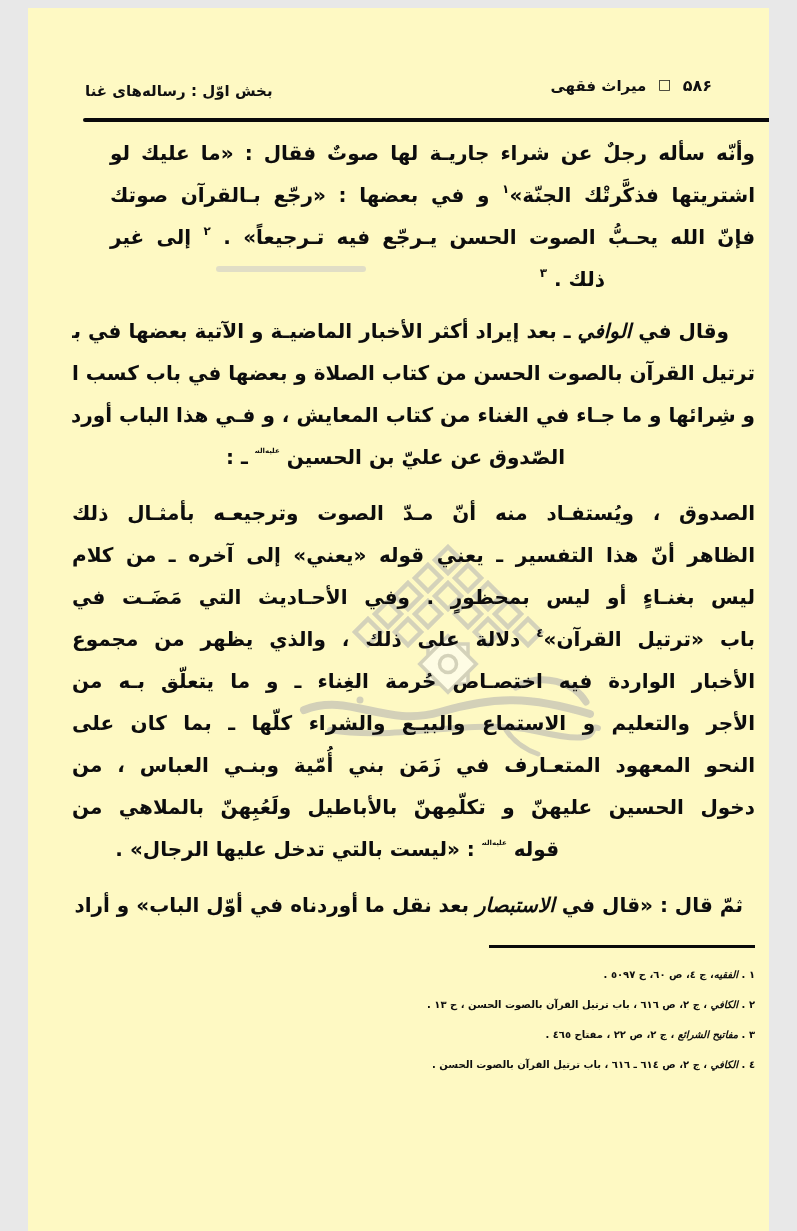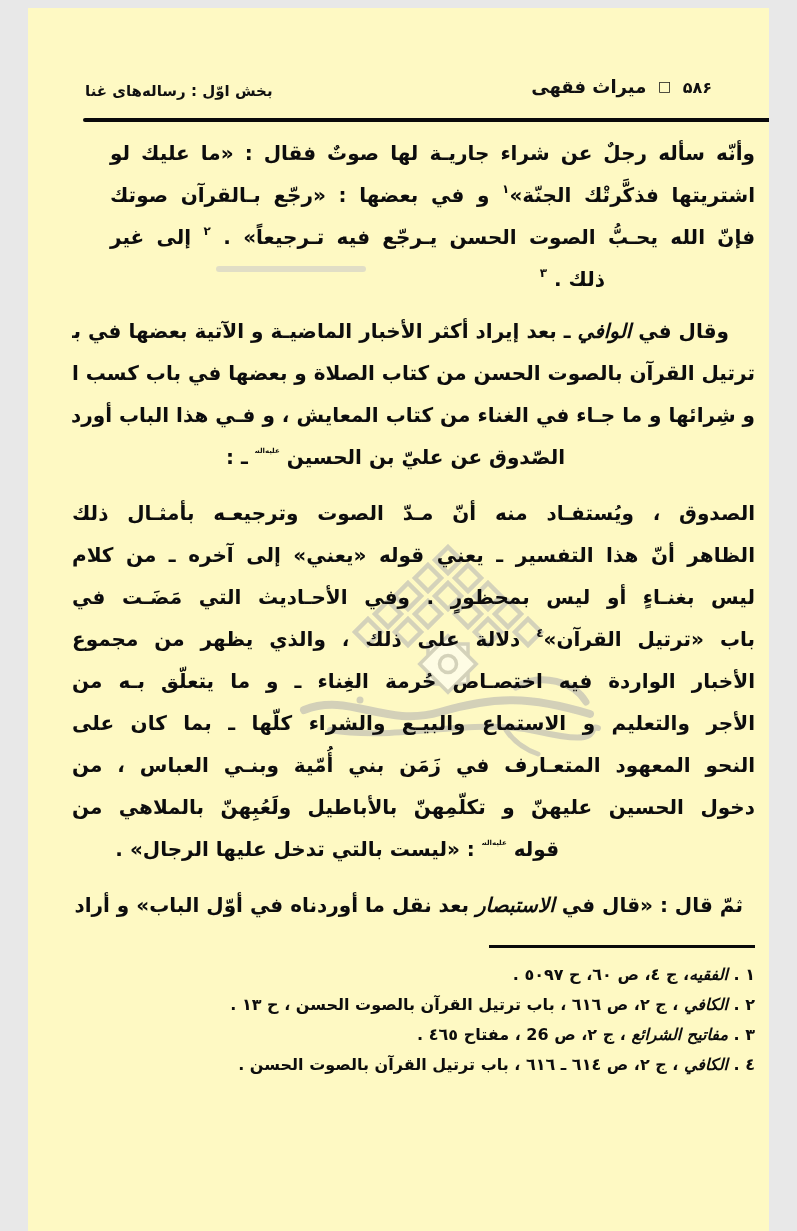--- a/index.html
+++ b/index.html
@@ -16,21 +16,21 @@
   .header-left{
     position:absolute;left:57px;top:74px;
     direction:rtl;font-size:15px;font-weight:700;letter-spacing:0;
   }
   .header-right{
     position:absolute;right:57px;top:68px;
     direction:rtl;font-weight:700;
   }
   .header-right .pagenum{font-size:16px;}
   .header-right .hbox{font-size:14px;margin:0 6px;position:relative;top:-2px;}
-  .header-right .booktitle{font-size:18px;}
+  .header-right .booktitle{font-size:15px;}
   .header-rule{
     position:absolute;left:55px;top:110px;width:688px;height:4px;
     background:#0a0a0a;border-radius:2px;
   }
   
   .watermark{
     position:absolute;left:262px;top:536px;width:316px;height:218px;
     z-index:0;opacity:.55;
   }
   .smudge{
@@ -66,21 +66,21 @@
     font-size:7px;line-height:7px;font-weight:700;text-align:center;
     vertical-align:-3px;letter-spacing:-0.5px;padding-top:2px;
   }
   
   .fn-rule{
     margin-top:19px;margin-left:417px;width:266px;height:2.5px;
     background:#0a0a0a;
   }
   .footnotes{
     margin-top:12px;
-    font-size:16px;font-weight:700;
+    font-size:10px;font-weight:700;
   }
   .footnotes .fnline{
     height:30px;line-height:30px;text-align:right;overflow:hidden;white-space:nowrap;
   }
 </style>
 </head>
 <body>
 
 <div class="page">
 
@@ -161,18 +161,18 @@
 
     <div class="p4">
       <div class="line"><span>ثمّ قال : «قال في </span><span class="bktitle">الاستبصار</span><span> بعد نقل ما أوردناه في أوّل الباب» و أراد به ما</span></div>
     </div>
 
     <div class="fn-rule"></div>
 
     <div class="footnotes">
       <div class="fnline"><span>١ . </span><span class="bktitle">الفقيه</span><span>، ج ٤، ص ٦٠، ح ٥٠٩٧ .</span></div>
       <div class="fnline"><span>٢ . </span><span class="bktitle">الكافي</span><span> ، ج ٢، ص ٦١٦ ، باب ترتيل القرآن بالصوت الحسن ، ح ١٣ .</span></div>
-      <div class="fnline"><span>٣ . </span><span class="bktitle">مفاتيح الشرائع</span><span> ، ج ٢، ص 26 ، مفتاح ٤٦٥ .</span></div>
+      <div class="fnline"><span>٣ . </span><span class="bktitle">مفاتيح الشرائع</span><span> ، ج ٢، ص ٢٢ ، مفتاح ٤٦٥ .</span></div>
       <div class="fnline"><span>٤ . </span><span class="bktitle">الكافي</span><span> ، ج ٢، ص ٦١٤ ـ ٦١٦ ، باب ترتيل القرآن بالصوت الحسن .</span></div>
     </div>
 
   </div>
 </div>
 
 </body></html>

